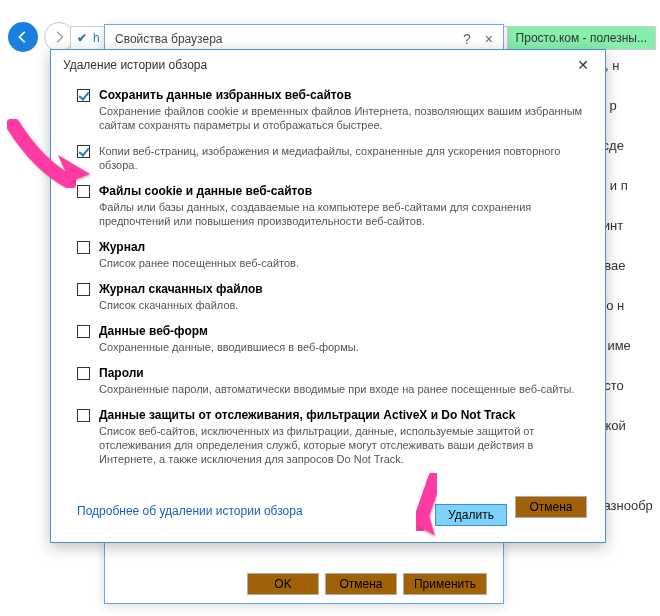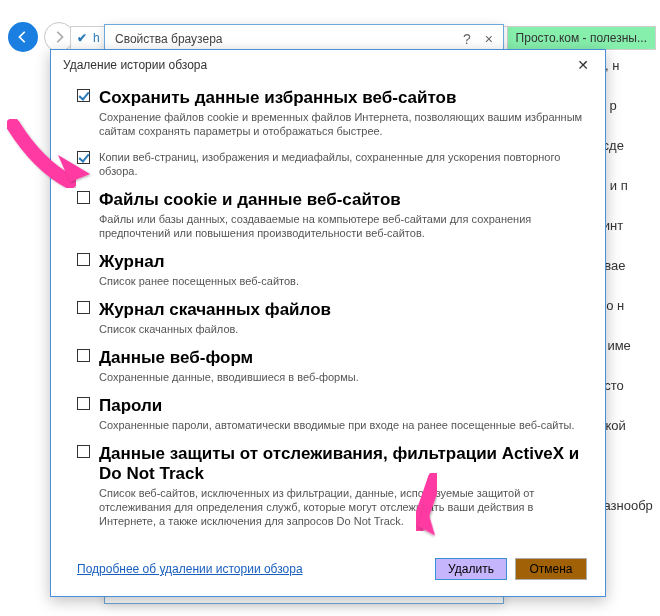--- a/index.html
+++ b/index.html
@@ -79,34 +79,34 @@
   .props-title {
     height: 28px;
     display: flex; align-items: center;
     padding: 0 10px;
     color: #444;
     justify-content: space-between;
   }
   .props-title .tbuttons { display:flex; gap:14px; color:#666; font-size:14px; }
   .props-buttons {
     position: absolute;
-    bottom: 8px; right: 25px;
+    bottom: 8px; right: 16px;
     display: flex; gap: 6px;
   }
   .win-btn {
     min-width: 72px;
     height: 22px;
     border: 1px solid #adadad;
     background: #a16207;
     font-size: 12px;
     font-family: inherit;
     cursor: pointer;
     padding: 0 10px;
   }
-  .win-btn.primary { border: 1px solid #3b8fd4; background:#c4b5fd; }
+  .win-btn.primary { border: 1px solid #3b8fd4; background:#7dd3fc;margin-top:8px; }
 
   
   .del-dialog {
     position: absolute;
     left: 50px; top: 49px;
     width: 556px;
     background: #fff;
     border: 1px solid #4a90d9;
     box-shadow: 0 4px 14px rgba(0,0,0,0.25);
     z-index: 10;
@@ -138,29 +138,29 @@
     align-items: center; justify-content: center;
   }
   .cb.checked::after {
     content: "";
     width: 8px; height: 4px;
     border-left: 2px solid #2b7bb9;
     border-bottom: 2px solid #2b7bb9;
     transform: rotate(-50deg);
     margin-top: -2px;
   }
-  .opt-label { font-weight: bold; color:#000; font-size:17px; }
+  .opt-label { font-weight: bold; color:#000; font-size:12px; }
   .opt-desc { color:#555; font-size:11px; line-height: 14px; margin-top:2px; }
   .del-footer {
     display: flex;
     align-items: center;
     justify-content: space-between;
     padding: 10px 18px 16px 26px;
   }
-  .link { color:#1a5fbf; text-decoration: underline; cursor:pointer; font-size:12px;}
+  .link { color:#1a5fbf; cursor:pointer; font-size:12px;}
   .del-btns { display:flex; gap:8px; }
 
   
   .arrow {
     position: absolute;
     z-index: 20;
     pointer-events: none;
   }
 </style>
 </head>
@@ -205,20 +205,21 @@
   <div class="props-title">
     <span>Свойства браузера</span>
     <span class="tbuttons">
       <span>?</span>
       <span>×</span>
     </span>
   </div>
   <div class="props-buttons">
     <button class="win-btn">OK</button>
     <button class="win-btn">Отмена</button>
+    <button class="win-btn">Применить</button>
   </div>
 </div>
 
 <div class="del-dialog">
   <div class="del-title">
     <span>Удаление истории обзора</span>
     <span class="close-x">✕</span>
   </div>
   <div class="del-body" id="del-body">
       <div class="opt">

